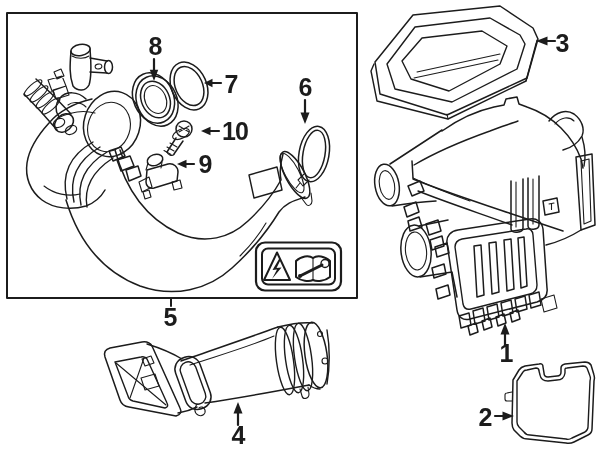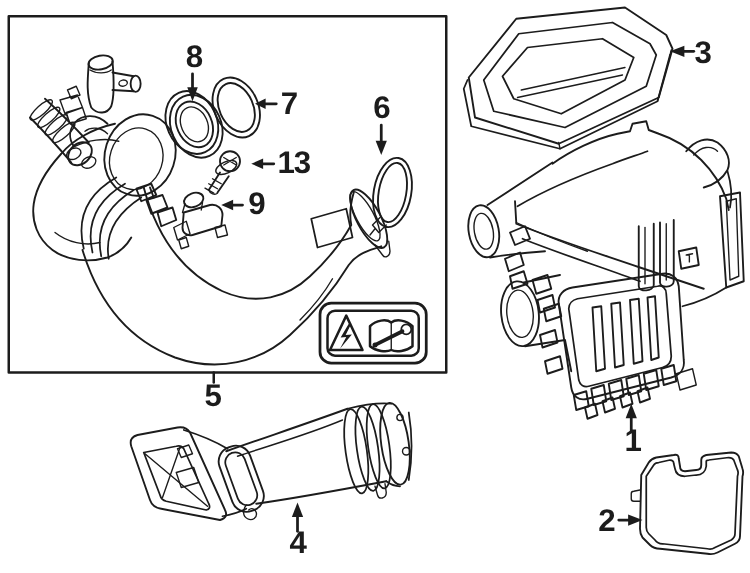--- a/index.html
+++ b/index.html
@@ -303,14 +303,14 @@
 
   <div class="callout" style="left:506px;top:353px">1</div>
   <div class="callout" style="left:485px;top:417px">2</div>
   <div class="callout" style="left:562px;top:43px">3</div>
   <div class="callout" style="left:238px;top:435px">4</div>
   <div class="callout" style="left:170px;top:317px">5</div>
   <div class="callout" style="left:305px;top:87px">6</div>
   <div class="callout" style="left:231px;top:84px">7</div>
   <div class="callout" style="left:155px;top:46px">8</div>
   <div class="callout" style="left:205px;top:164px">9</div>
-  <div class="callout" style="left:235px;top:131px">13</div>
+  <div class="callout" style="left:235px;top:131px">10</div>
 </div>
 
 </body></html>

